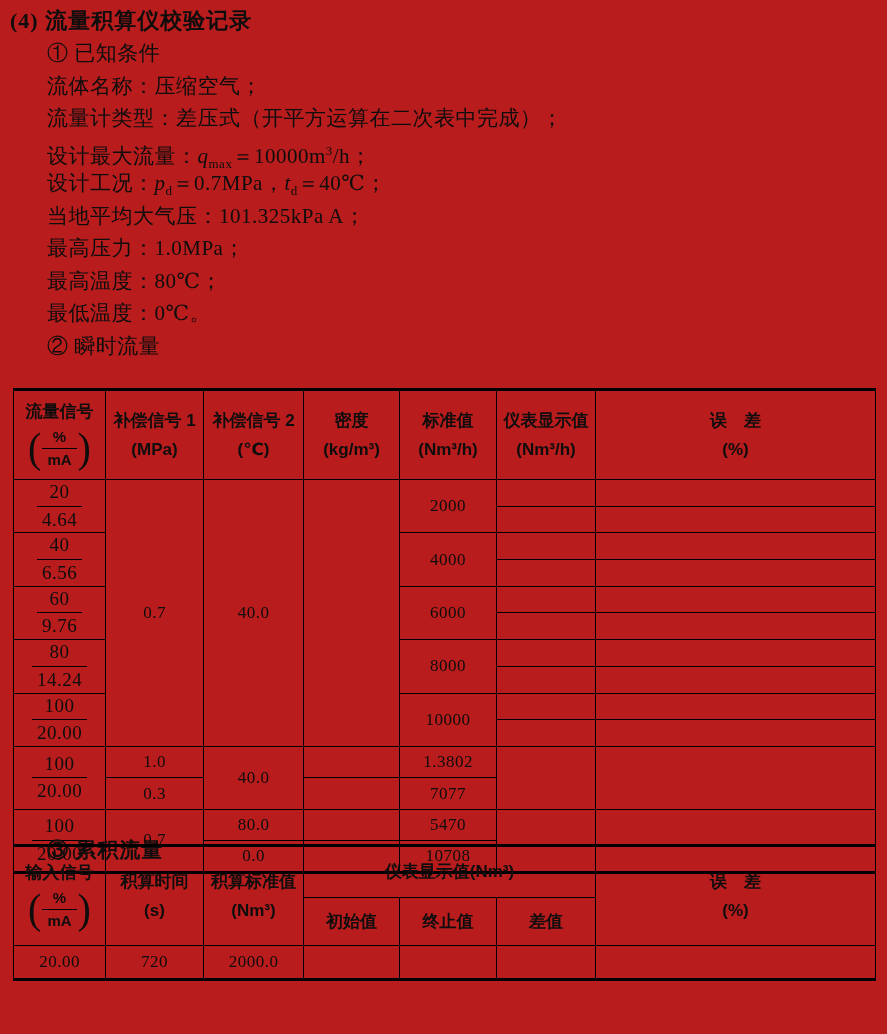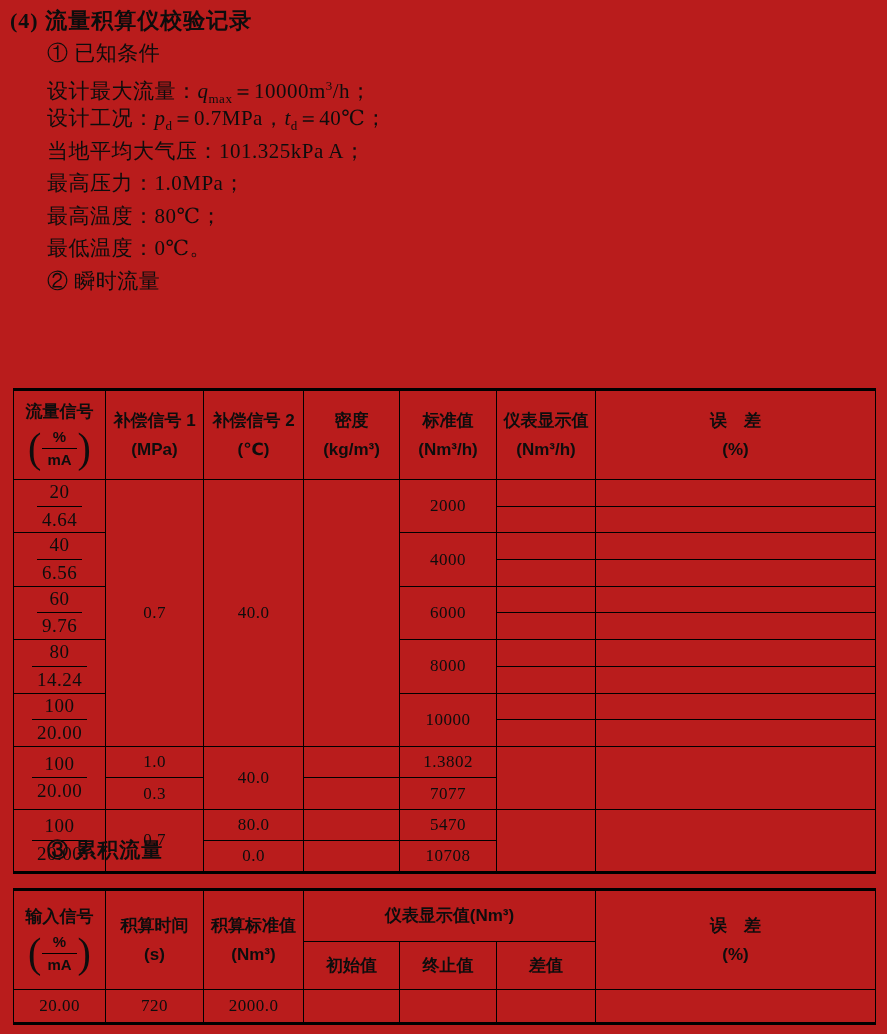--- a/index.html
+++ b/index.html
@@ -21,21 +21,21 @@
     border:1px solid #000;border-top:3px solid #000;border-bottom:3px solid #000;
   }
   .tbl th,.tbl td{
     border:1px solid #000;text-align:center;vertical-align:middle;padding:0;overflow:hidden;
   }
   .tbl th{
     font-family:"Liberation Sans","DejaVu Sans",sans-serif;font-weight:bold;font-size:17px;line-height:1.25;
   }
   .tbl td{font-size:17px;letter-spacing:0.5px;}
   .t1{top:388px;}
-  .t2{top:888px;padding-left:24px;}
+  .t2{top:844px;padding-left:24px;}
   .hrow1{height:90px;}
   .r24{height:24.4px;}
   .r31{height:31.5px;}
   .t2 .hrow-a{height:52px;}
   .t2 .hrow-b{height:48px;}
   .t2 .drow{height:34px;}
   .unit{display:block;margin-top:7px;font-weight:bold;text-align:center;}
   .frac{display:inline-block;vertical-align:middle;font-size:19px;line-height:1.3;}
   .frac .fr-top{display:block;border-bottom:1.5px solid #000;padding:0 5px 1px 5px;}
   .frac .fr-bot{display:block;padding:1px 5px 0 5px;}
@@ -46,20 +46,22 @@
 </style>
 </head>
 <body>
 
 <div class="page">
 
   <div class="doc-title">(4) 流量积算仪校验记录</div>
 
   <div class="known">
     <div class="ln">① 已知条件</div>
+    <div class="ln">流体名称：压缩空气；</div>
+    <div class="ln">流量计类型：差压式（开平方运算在二次表中完成）；</div>
     <div class="ln">设计最大流量：<i>q</i><sub>max</sub>＝10000m<sup>3</sup>/h；</div>
     <div class="ln">设计工况：<i>p</i><sub>d</sub>＝0.7MPa，<i>t</i><sub>d</sub>＝40℃；</div>
     <div class="ln">当地平均大气压：101.325kPa A；</div>
     <div class="ln">最高压力：1.0MPa；</div>
     <div class="ln">最高温度：80℃；</div>
     <div class="ln">最低温度：0℃。</div>
     <div class="ln sec-heading">② 瞬时流量</div>
   </div>
 
   <table class="tbl t1">

